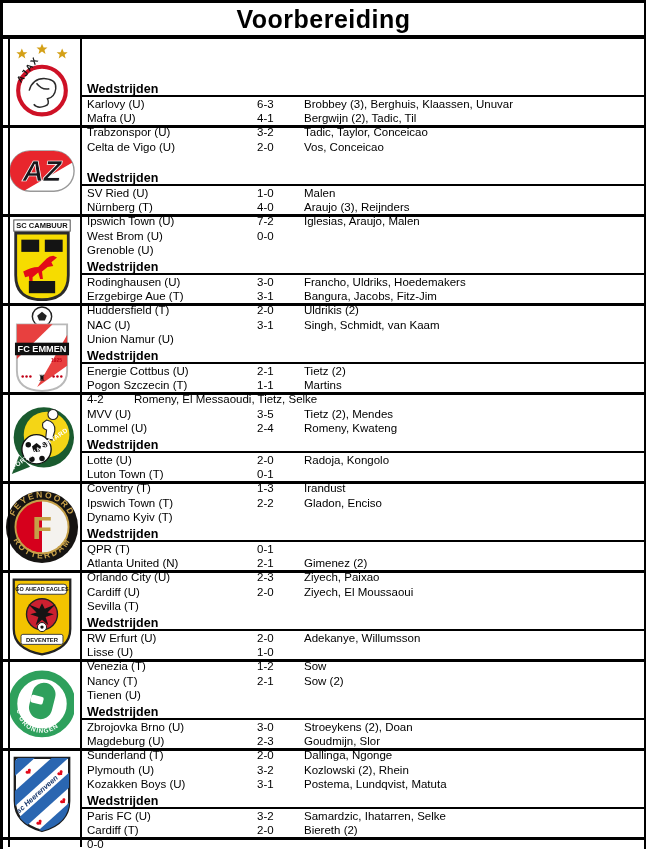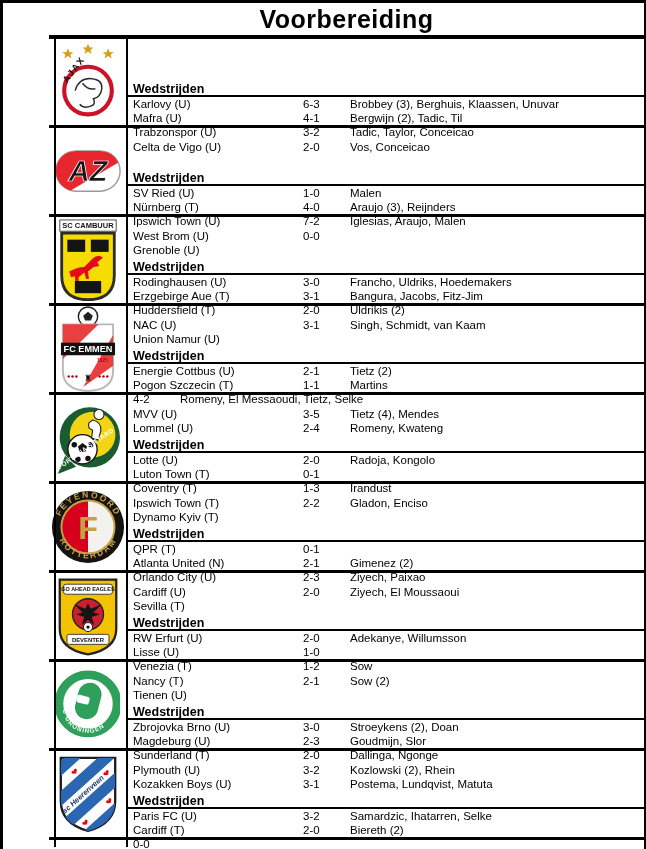--- a/index.html
+++ b/index.html
@@ -1,19 +1,19 @@
 <!DOCTYPE html>
 <html><head>
 <meta charset="utf-8">
 <style>
   html,body { margin:0; padding:0; background:#fff; }
   .page {
     position:relative; width:646px; height:849px; box-sizing:border-box;
     background:#fff; border:3px solid #000; border-right-width:2px; border-bottom:0;
-    overflow:hidden; font-family:"Liberation Sans",sans-serif; color:#000;padding-left:46px;
+    overflow:hidden; font-family:"Liberation Sans",sans-serif; color:#000;
   }
   .title {
     height:32px; border-bottom:4px solid #000;
     display:flex; align-items:center; justify-content:center;
     font-weight:bold; font-size:25px; letter-spacing:0.5px;
   }
   .section { display:flex; height:86px; border-bottom:3px solid #000; }
   .section.stub { height:7px; border-bottom:none; }
   .logo-cell {
     flex:0 0 77px; border-right:2px solid #000; position:relative;
@@ -196,21 +196,21 @@
           <span class="score">1-1</span>
           <span class="scorers">Martins</span>
         </div>
       <div class="row">
           <span class="score">4-2</span>
           <span class="scorers">Romeny, El Messaoudi, Tietz, Selke</span>
         </div>
       <div class="row">
           <span class="opp">MVV (U)</span>
           <span class="score">3-5</span>
-          <span class="scorers">Tietz (4), Mendes</span>
+          <span class="scorers">Tietz (2), Mendes</span>
         </div>
       <div class="row">
           <span class="opp">Lommel (U)</span>
           <span class="score">2-4</span>
           <span class="scorers">Romeny, Kwateng</span>
         </div>
     </div>
   </div>
 
   <div class="section">

